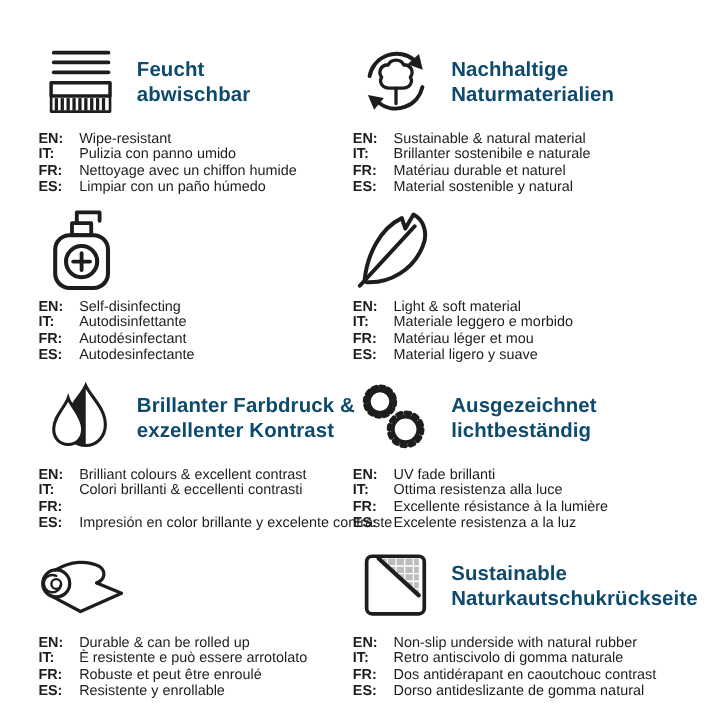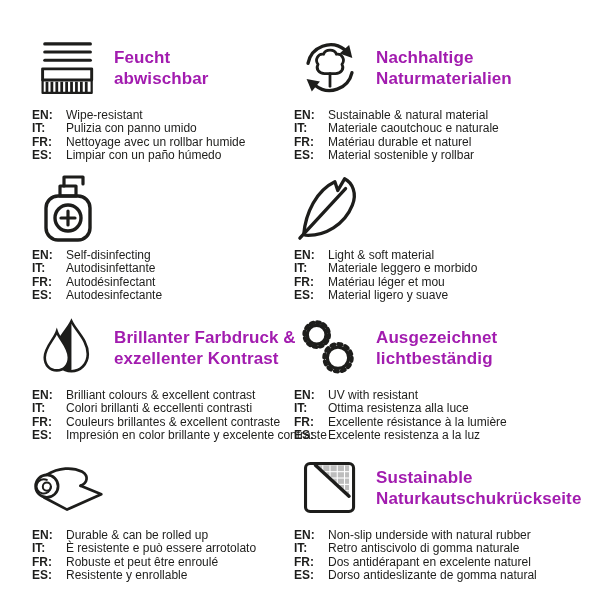--- a/index.html
+++ b/index.html
@@ -7,21 +7,21 @@
     width:600px;height:600px;box-sizing:border-box;
     background:#ffffff;color:#1d1d1b;
     font-family:"Liberation Sans",sans-serif;
     display:grid;grid-template-columns:262px 306px;grid-auto-rows:140px;
     padding:34px 0 0 32px;overflow:hidden;
   }
   .feature{overflow:visible;}
   .head{display:flex;align-items:center;height:68px;gap:10px;}
   .icon-box{width:72px;min-width:72px;height:68px;display:flex;align-items:center;justify-content:center;}
   .title{font-size:17px;line-height:21px;font-weight:600;letter-spacing:.1px;
-         white-space:pre;margin:0;color:#a21caf;}
+         white-space:pre;margin:0;color:#0c4a6e;}
   .langs{margin-top:7px;}
   .lang-row{display:flex;font-size:12px;line-height:13.4px;color:#1d1d1b;}
   .lang-label{width:34px;min-width:34px;font-weight:700;}
   .lang-text{white-space:pre;}
   svg{display:block;}
   .st{stroke:#1d1d1b;fill:none;stroke-linecap:round;stroke-linejoin:round;}
 </style>
 </head>
 <body>
 
@@ -56,21 +56,21 @@
       <div class="lang-row">
           <span class="lang-label">EN:</span>
           <span class="lang-text">Wipe-resistant</span>
         </div>
       <div class="lang-row">
           <span class="lang-label">IT:</span>
           <span class="lang-text">Pulizia con panno umido</span>
         </div>
       <div class="lang-row">
           <span class="lang-label">FR:</span>
-          <span class="lang-text">Nettoyage avec un rollbar humide</span>
+          <span class="lang-text">Nettoyage avec un chiffon humide</span>
         </div>
       <div class="lang-row">
           <span class="lang-label">ES:</span>
           <span class="lang-text">Limpiar con un paño húmedo</span>
         </div>
     </div>
   </section>
 
   <section class="feature">
     <div class="head">
@@ -87,29 +87,29 @@
       <h2 class="title">Nachhaltige
 Naturmaterialien</h2>
     </div>
     <div class="langs">
       <div class="lang-row">
           <span class="lang-label">EN:</span>
           <span class="lang-text">Sustainable &amp; natural material</span>
         </div>
       <div class="lang-row">
           <span class="lang-label">IT:</span>
-          <span class="lang-text">Materiale caoutchouc e naturale</span>
+          <span class="lang-text">Brillanter sostenibile e naturale</span>
         </div>
       <div class="lang-row">
           <span class="lang-label">FR:</span>
           <span class="lang-text">Matériau durable et naturel</span>
         </div>
       <div class="lang-row">
           <span class="lang-label">ES:</span>
-          <span class="lang-text">Material sostenible y rollbar</span>
+          <span class="lang-text">Material sostenible y natural</span>
         </div>
     </div>
   </section>
 
   <section class="feature">
     <div class="head">
       <div class="icon-box">
         <svg width="58" height="76" viewBox="0 0 58 76">
           <rect class="st" x="7" y="26" width="44" height="44" rx="12" stroke-width="3.4"></rect>
           <rect class="st" x="21" y="16" width="16" height="10" stroke-width="3.2"></rect>
@@ -185,21 +185,20 @@
       <div class="lang-row">
           <span class="lang-label">EN:</span>
           <span class="lang-text">Brilliant colours &amp; excellent contrast</span>
         </div>
       <div class="lang-row">
           <span class="lang-label">IT:</span>
           <span class="lang-text">Colori brillanti &amp; eccellenti contrasti</span>
         </div>
       <div class="lang-row">
           <span class="lang-label">FR:</span>
-          <span class="lang-text">Couleurs brillantes &amp; excellent contraste</span>
         </div>
       <div class="lang-row">
           <span class="lang-label">ES:</span>
           <span class="lang-text">Impresión en color brillante y excelente contraste</span>
         </div>
     </div>
   </section>
 
   <section class="feature">
     <div class="head">
@@ -211,21 +210,21 @@
           <circle class="st" cx="45" cy="47" r="12" stroke-width="3.6"></circle>
           <circle class="st" cx="45" cy="47" r="15.4" stroke-width="4.6" stroke-dasharray="3.5,4.56" stroke-linecap="butt"></circle>
         </svg>
       </div>
       <h2 class="title">Ausgezeichnet
 lichtbeständig</h2>
     </div>
     <div class="langs">
       <div class="lang-row">
           <span class="lang-label">EN:</span>
-          <span class="lang-text">UV with resistant</span>
+          <span class="lang-text">UV fade brillanti</span>
         </div>
       <div class="lang-row">
           <span class="lang-label">IT:</span>
           <span class="lang-text">Ottima resistenza alla luce</span>
         </div>
       <div class="lang-row">
           <span class="lang-label">FR:</span>
           <span class="lang-text">Excellente résistance à la lumière</span>
         </div>
       <div class="lang-row">
@@ -293,21 +292,21 @@
       <div class="lang-row">
           <span class="lang-label">EN:</span>
           <span class="lang-text">Non-slip underside with natural rubber</span>
         </div>
       <div class="lang-row">
           <span class="lang-label">IT:</span>
           <span class="lang-text">Retro antiscivolo di gomma naturale</span>
         </div>
       <div class="lang-row">
           <span class="lang-label">FR:</span>
-          <span class="lang-text">Dos antidérapant en excelente naturel</span>
+          <span class="lang-text">Dos antidérapant en caoutchouc contrast</span>
         </div>
       <div class="lang-row">
           <span class="lang-label">ES:</span>
           <span class="lang-text">Dorso antideslizante de gomma natural</span>
         </div>
     </div>
   </section>
 
 </div>
 

